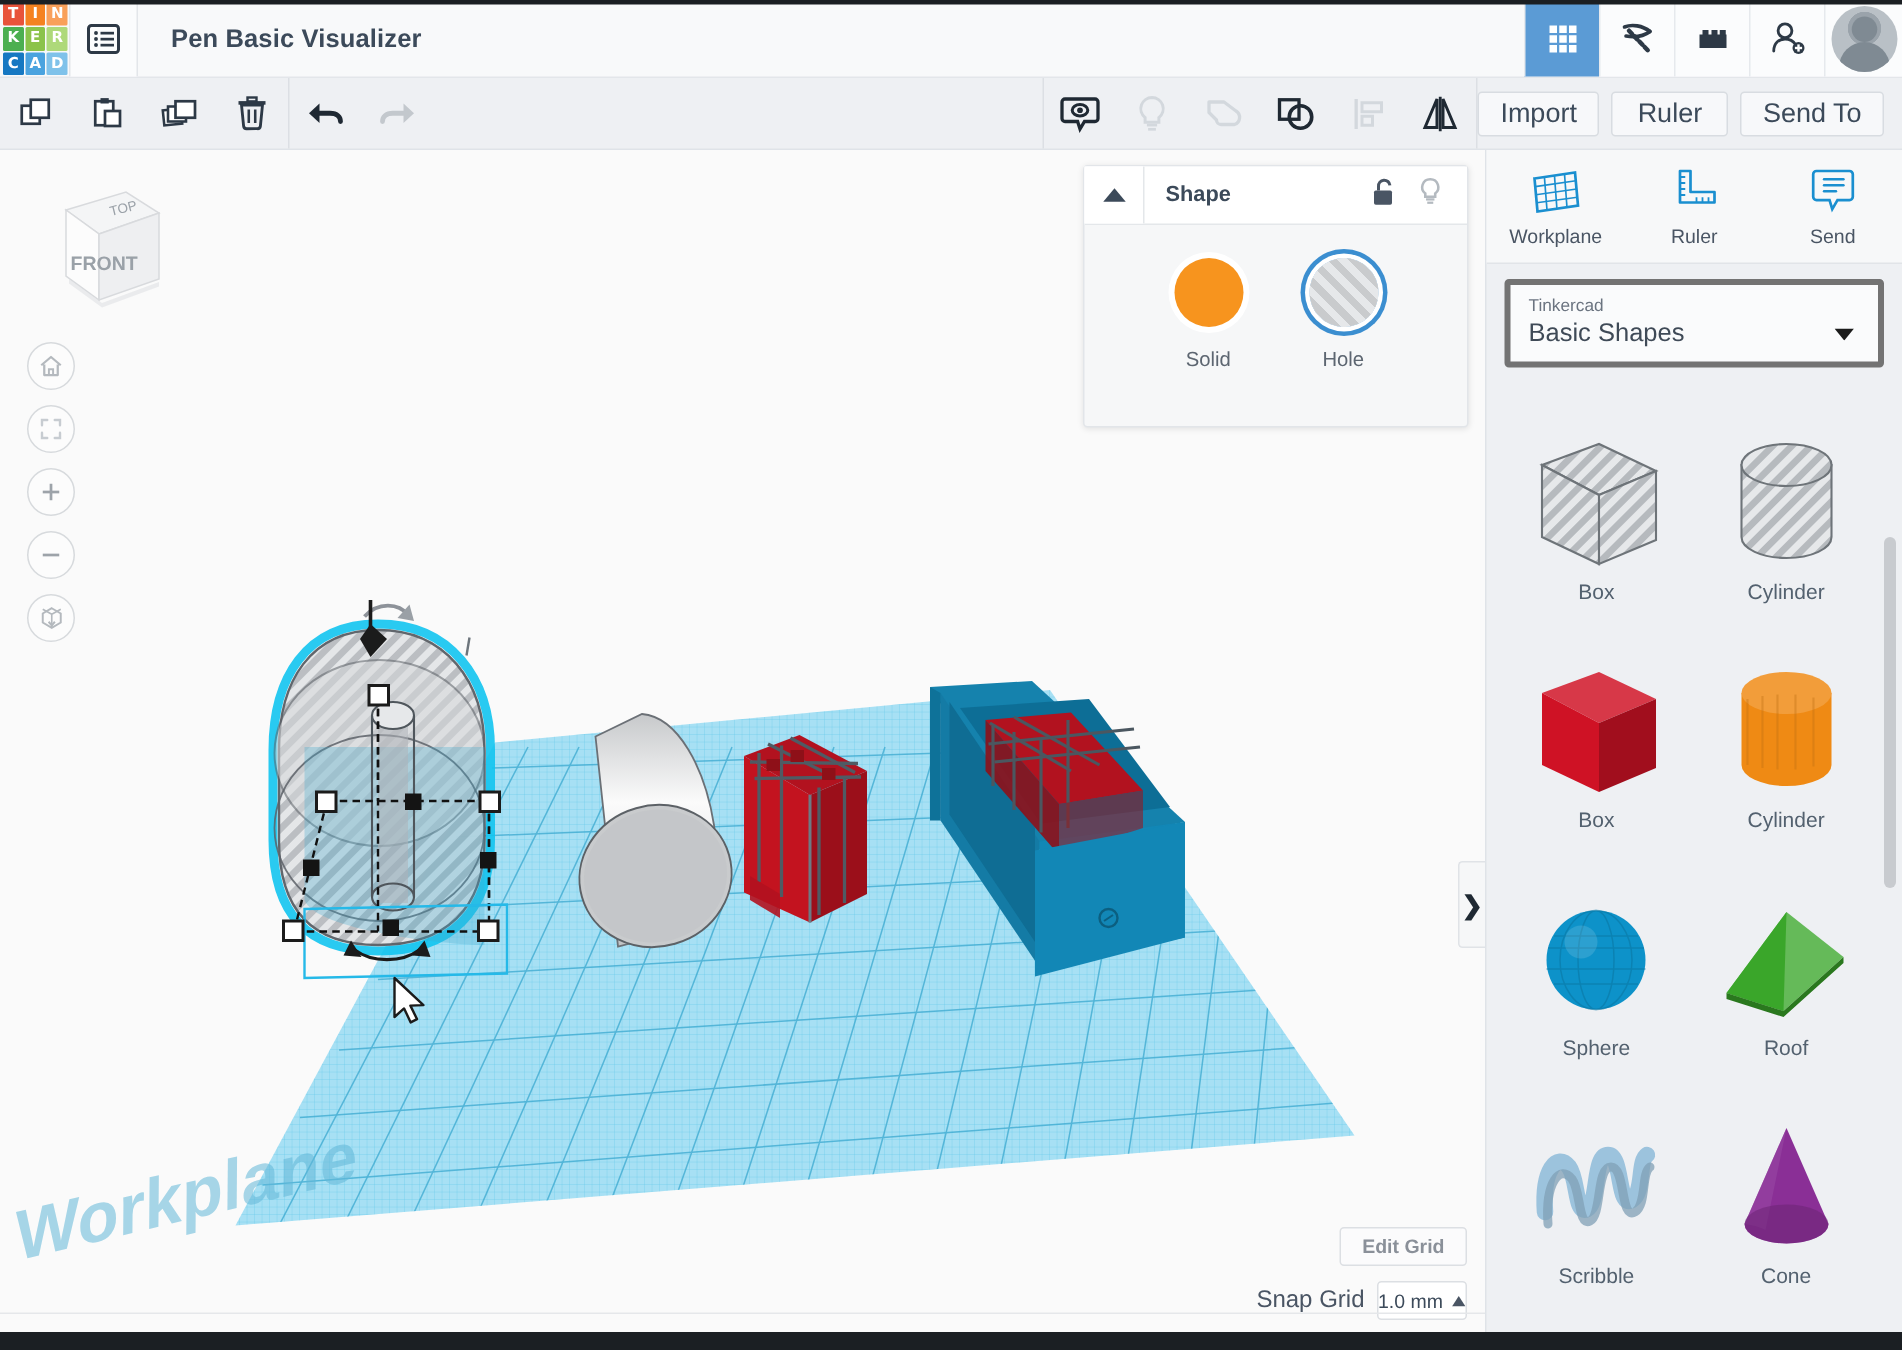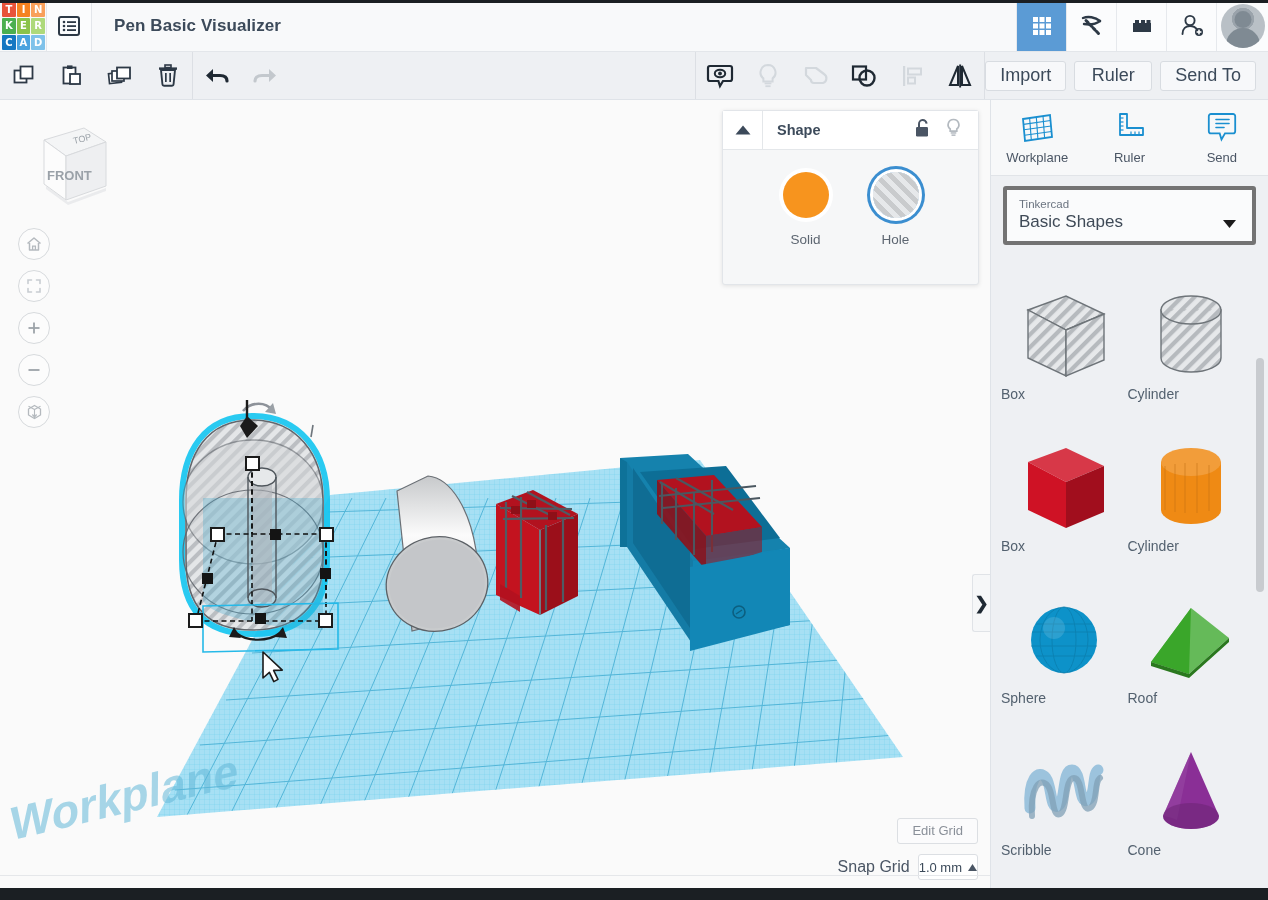--- a/index.html
+++ b/index.html
@@ -100,21 +100,21 @@
     width: 32px; height: 32px; border-radius: 50%; border: 1px solid #d7dadd;
     background: #fcfcfc; margin-bottom: 10px;
     display:flex; align-items:center; justify-content:center; cursor:pointer;
   }
 
   
   .grid-ctrls { position:absolute; right: 12px; bottom: 8px; text-align:right; }
   .edit-grid-btn {
     display:inline-block; height:26px; padding:0 14px; line-height:24px;
     border:1px solid #dcdfe3; border-radius:3px; background:#fbfbfc;
-    font-size:13px; color:#8a9099; cursor:pointer; margin-bottom:10px;
+    font-size:13px; color:#8a9099; cursor:pointer; margin-bottom:10px;font-weight:bold;
   }
   .snap-row { display:flex; align-items:center; justify-content:flex-end; gap:8px; }
   .snap-label { font-size:16px; color:#4a5564; }
   .snap-select {
     height:26px; padding:0 0; border:1px solid #dcdfe3; border-radius:3px;
     background:#fff; font-size:13px; color:#3c4a5a; cursor:pointer;
     display:flex; align-items:center; gap:6px;
   }
 
   .panel-tab {
@@ -161,21 +161,21 @@
     padding:8px 12px 9px; position:relative; cursor:pointer;
   }
   .rp-dd-sup { font-size:11.5px; color:#6b7480; }
   .rp-dd-val { font-size:17px; color:#3f4a57; margin-top:2px; }
   .rp-dd-caret { position:absolute; right:16px; top:50%; transform:translateY(-2px); }
   .rp-grid {
     position:absolute; top:168px; left:0; right:0; bottom:0;
     display:grid; grid-template-columns:1fr 1fr;
     grid-auto-rows:152px; padding:10px 14px 0 10px; overflow:hidden;
   }
-  .shape-cell { display:flex; flex-direction:column; justify-content:flex-start; cursor:pointer; }
+  .shape-cell { display:flex; flex-direction:column; align-items:center; justify-content:flex-start; cursor:pointer; }
   .shape-thumb { height:112px; display:flex; align-items:center; justify-content:center; }
   .shape-name { font-size:14px; color:#53616f; margin-top:-4px; }
   .rp-scrollbar { position:absolute; right:4px; top:258px; width:8px; height:234px; background:#c8cbcf; border-radius:4px; cursor:pointer; }
 
   .bottom-strip { position:absolute; left:0; bottom:0; width:1268px; height:12px; background:#1b1f23; }
   .canvas-bottom-rule { position:absolute; left:0; bottom:12px; width:990px; height:1px; background:#e5e7ea; }
 </style>
 </head>
 <body>
 

